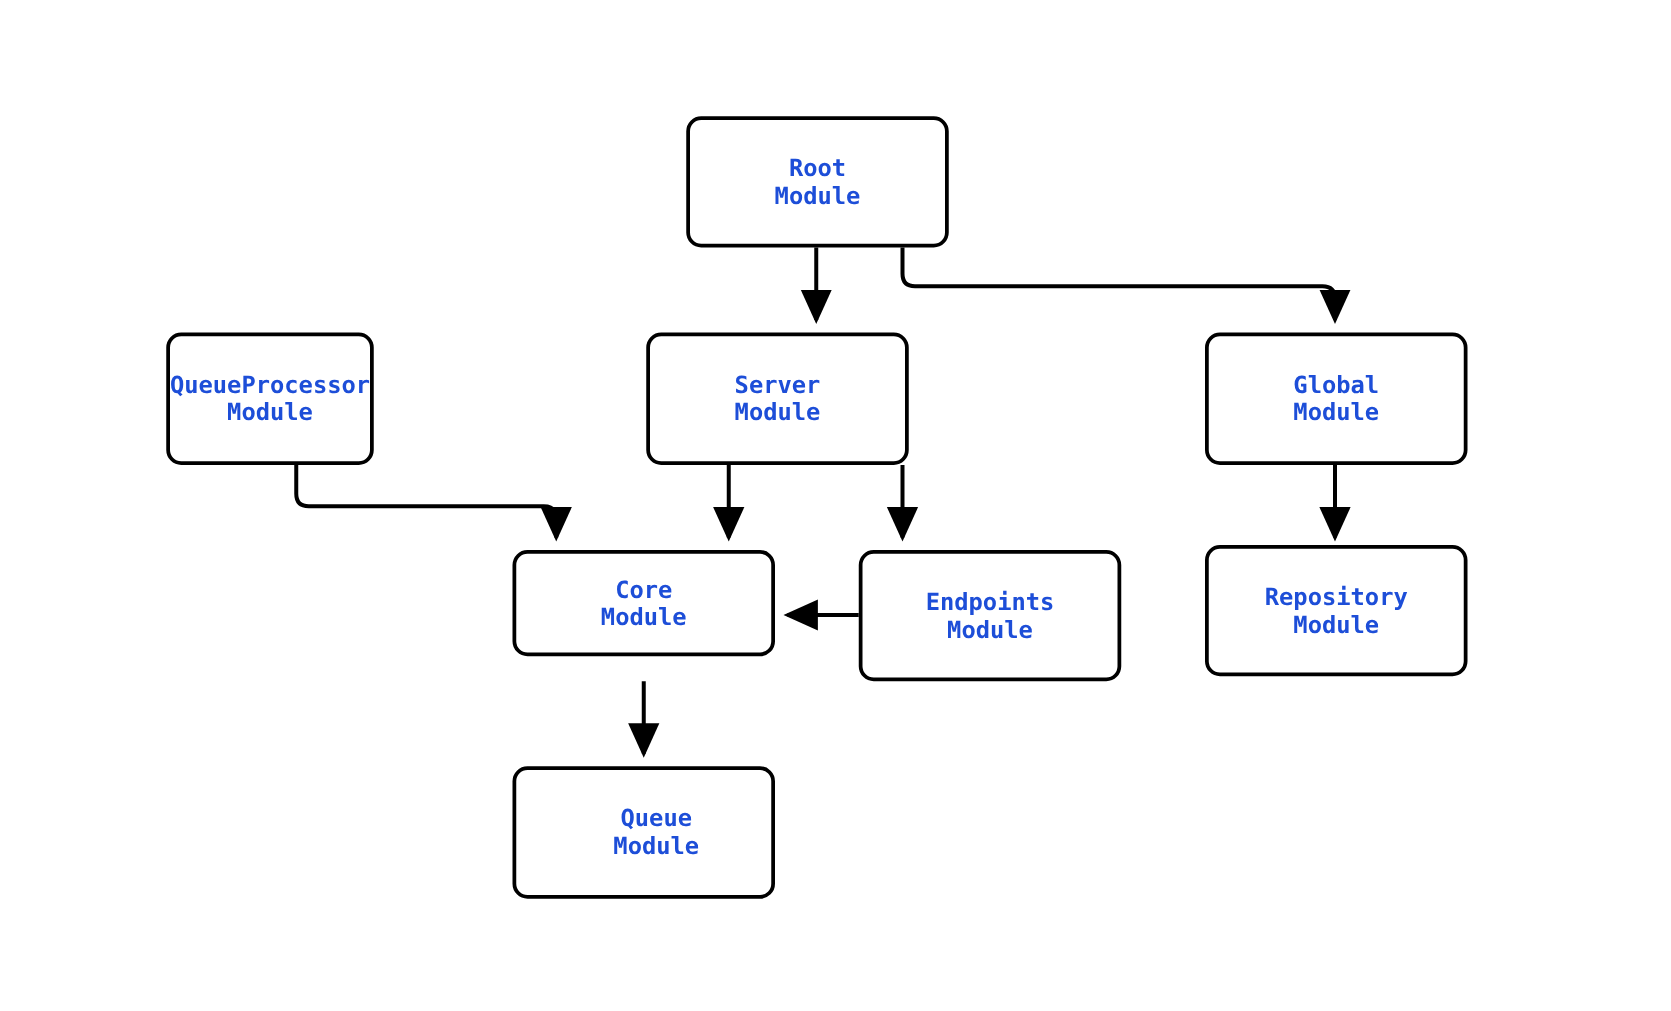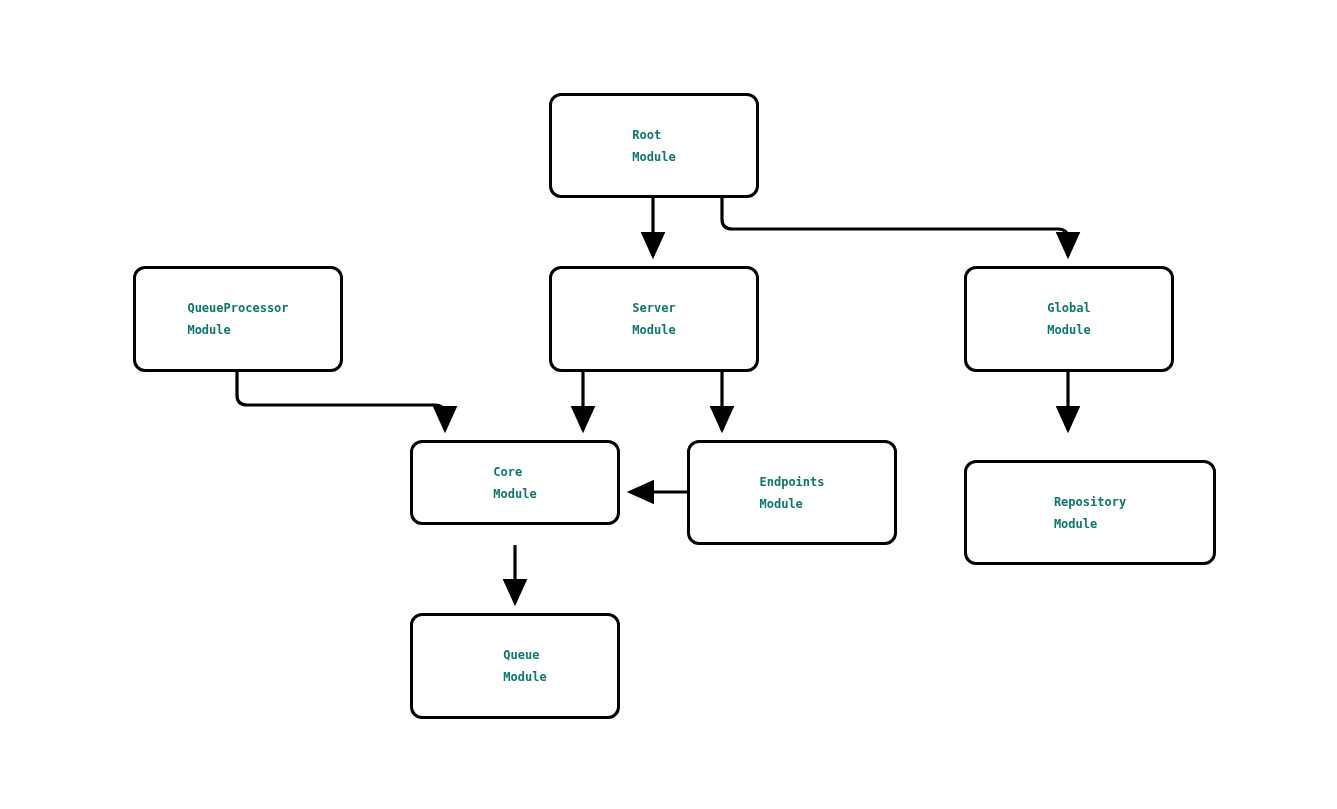--- a/index.html
+++ b/index.html
@@ -29,25 +29,25 @@
     background: #ffffff;
     border: 3px solid #000000;
     border-radius: 12px;
     display: flex;
     align-items: center;
     justify-content: center;
     z-index: 2;
   }
   .node-label {
     font-family: "DejaVu Sans Mono", "Liberation Mono", monospace;
-    font-size: 12px;
+    font-size: 19px;
     line-height: 22px;
     font-weight: 700;
-    color: #0f766e;
-    text-align: left;
+    color: #1d4ed8;
+    text-align: center;
     white-space: pre;
     letter-spacing: 0px;
   }
 </style>
 </head>
 <body>
 
 <div id="canvas">
 
   <svg id="edge-layer" viewBox="0 0 1337 809" width="1337" height="809" xmlns="http://www.w3.org/2000/svg">
@@ -72,46 +72,46 @@
     <path d="M 1068 372 L 1068 430" fill="none" stroke="#000000" stroke-width="3.2" marker-end="url(#arrowhead)"></path>
 
     <path d="M 515 545 L 515 603" fill="none" stroke="#000000" stroke-width="3.2" marker-end="url(#arrowhead)"></path>
   </svg>
 
   <div class="node" style="left:549px; top:93px; width:210px; height:105px;">
     <span class="node-label">Root
 Module</span>
   </div>
 
-  <div class="node" style="left:133px; top:266px; width:210px; height:106px;">
+  <div class="node" style="left:133px; top:266px; width:166px; height:106px;">
     <span class="node-label">QueueProcessor
 Module</span>
   </div>
 
-  <div class="node" style="left:549px; top:266px; width:210px; height:106px;">
+  <div class="node" style="left:517px; top:266px; width:210px; height:106px;">
     <span class="node-label">Server
 Module</span>
   </div>
 
   <div class="node" style="left:964px; top:266px; width:210px; height:106px;">
     <span class="node-label">Global
 Module</span>
   </div>
 
   <div class="node" style="left:410px; top:440px; width:210px; height:85px;">
     <span class="node-label">Core
 Module</span>
   </div>
 
   <div class="node" style="left:687px; top:440px; width:210px; height:105px;">
     <span class="node-label">Endpoints
 Module</span>
   </div>
 
-  <div class="node" style="left:964px; top:460px; width:252px; height:105px;">
+  <div class="node" style="left:964px; top:436px; width:210px; height:105px;">
     <span class="node-label">Repository
 Module</span>
   </div>
 
   <div class="node" style="left:410px; top:613px; width:210px; height:106px;padding-left:20px;">
     <span class="node-label">Queue
 Module</span>
   </div>
 
 </div>

